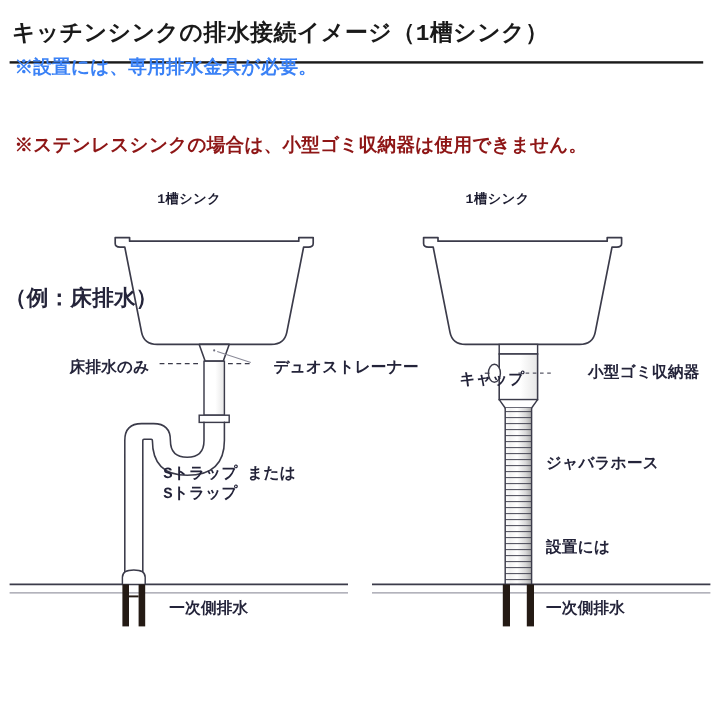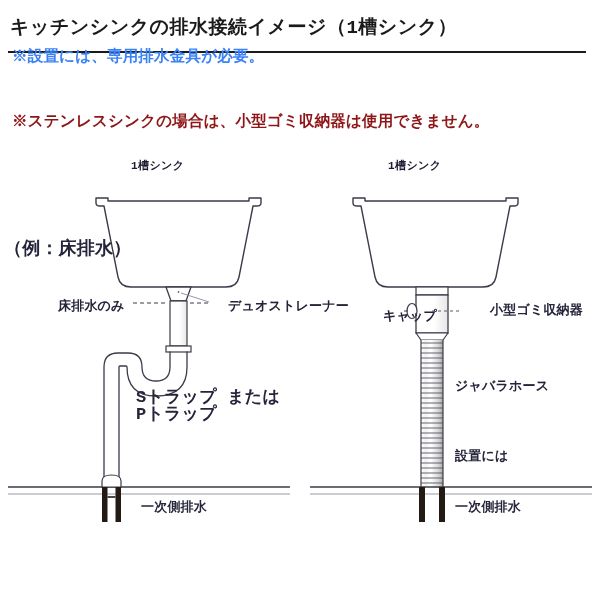--- a/index.html
+++ b/index.html
@@ -72,21 +72,21 @@
   .dlabel {
     position: absolute;
     white-space: nowrap;
     color: #24243a;
     font-size: 13px;
     font-weight: 700;
     letter-spacing: 0.2px;
   }
   .dlabel.sub {
     font-weight: 700;
-    font-size: 17px;
+    font-size: 13px;
   }
   .heading {
     position: absolute;
     white-space: nowrap;
     color: #1c1c30;
     font-size: 11px;
     font-weight: 700;
     letter-spacing: 0.4px;
   }
 
@@ -286,21 +286,21 @@
     </g>
   </svg>
 
   <div class="heading" id="h-left">1槽シンク</div>
   <div class="heading" id="h-right">1槽シンク</div>
 
   <div class="dlabel" id="lbl-example">（例：床排水）</div>
   <div class="dlabel" id="lbl-tailpiece">床排水のみ</div>
   <div class="dlabel" id="lbl-duo">デュオストレーナー</div>
   <div class="dlabel sub" id="lbl-trap1">Sトラップ または</div>
-  <div class="dlabel sub" id="lbl-trap2">Pトラップ</div>
+  <div class="dlabel sub" id="lbl-trap2">Sトラップ</div>
   <div class="dlabel" id="lbl-primary-l">一次側排水</div>
 
   <div class="dlabel" id="lbl-cap">キャップ</div>
   <div class="dlabel" id="lbl-gomi">小型ゴミ収納器</div>
   <div class="dlabel" id="lbl-hose">ジャバラホース</div>
   <div class="dlabel" id="lbl-floor">設置には</div>
   <div class="dlabel" id="lbl-primary-r">一次側排水</div>
 
   <svg style="position:absolute;left:0;top:0;width:600px;height:600px;pointer-events:none">
     <line x1="133" y1="303" x2="168" y2="303" stroke="#3b3b4a" stroke-width="1" stroke-dasharray="4,3"></line>

